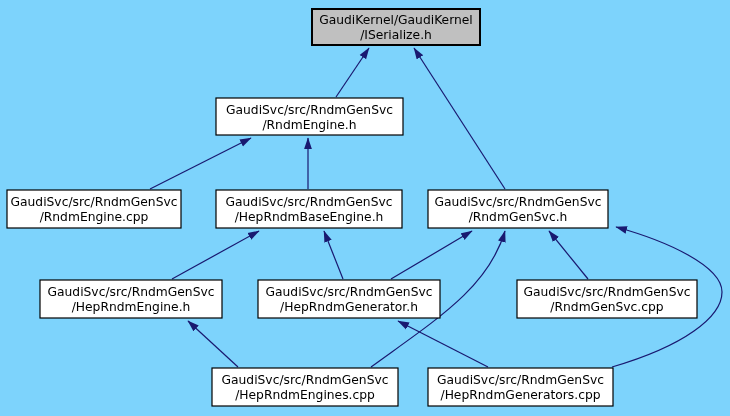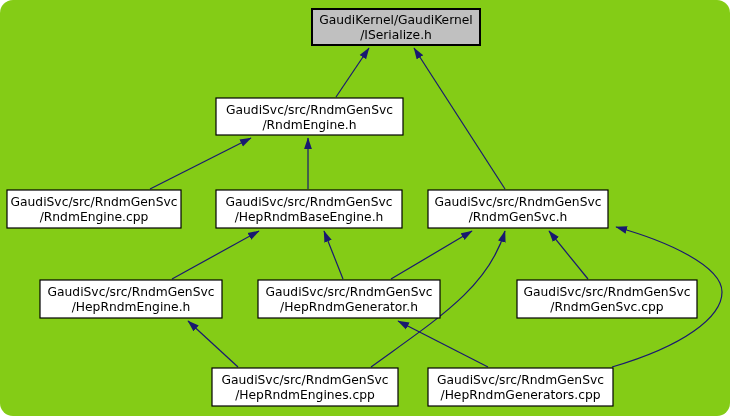--- a/index.html
+++ b/index.html
@@ -24,21 +24,21 @@
   .graph-node text {
     fill: #000000;
     font-family: "DejaVu Sans", "Liberation Sans", sans-serif;
     font-size: 12.3px;
   }
   .graph-node { cursor: pointer; }
 </style>
 </head>
 <body>
 
-<div class="graph-canvas" style="background: #84cc16; border-radius: 13px;">
+<div class="graph-canvas" style="background: #7dd3fc;">
   <svg id="graph-svg" width="730" height="416" viewBox="0 0 730 416">
     <defs>
       <marker id="arrow" markerWidth="12" markerHeight="9" refX="11" refY="4.5" orient="auto" markerUnits="userSpaceOnUse">
         <path id="arrow-path" d="M0,0.6 L11.6,4.5 L0,8.4 z" fill="#191970"></path>
       </marker>
     </defs>
     <g id="edges-layer">
         <path d="M336,97 L369,48" fill="none" stroke="#191970" stroke-width="1.2" marker-end="url(#arrow)"></path>
         <path d="M505,189 L414,48" fill="none" stroke="#191970" stroke-width="1.2" marker-end="url(#arrow)"></path>
         <path d="M150,189 L251,138" fill="none" stroke="#191970" stroke-width="1.2" marker-end="url(#arrow)"></path>

